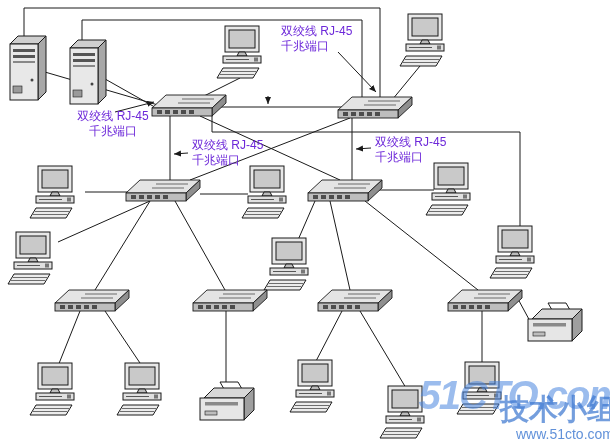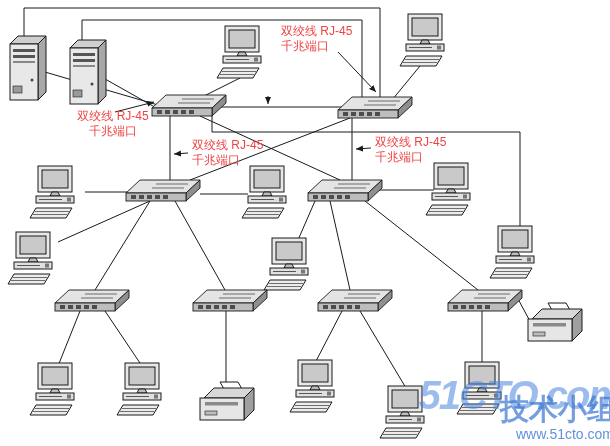--- a/index.html
+++ b/index.html
@@ -8,21 +8,21 @@
     width:610px;height:446px;
     background:#ffffff;
     overflow:hidden;
     font-family:"Liberation Sans","DejaVu Sans",sans-serif;
   }
   #net-svg{position:absolute;left:0;top:0;}
   .lbl{
     position:absolute;
     font-size:12px;
     line-height:1.25;
-    color:#ef4444;
+    color:#6d28d9;
     white-space:pre-line;
     background:transparent;
   }
   .lbl.center{text-align:center;}
   #watermark{
     position:absolute;
     left:404px;top:350px;width:222px;height:94px;
     pointer-events:none;
   }
   .wm-big{

